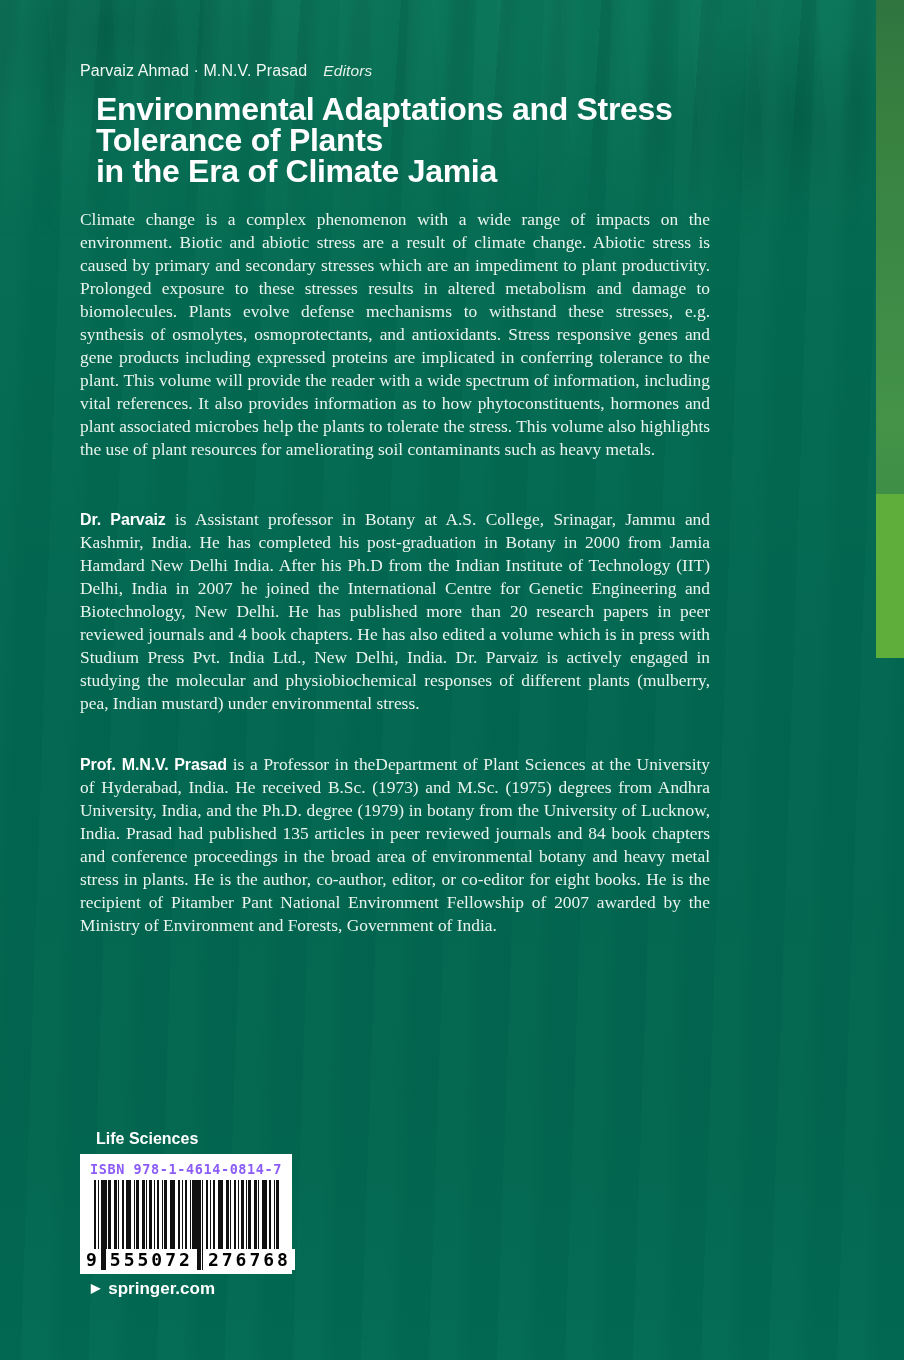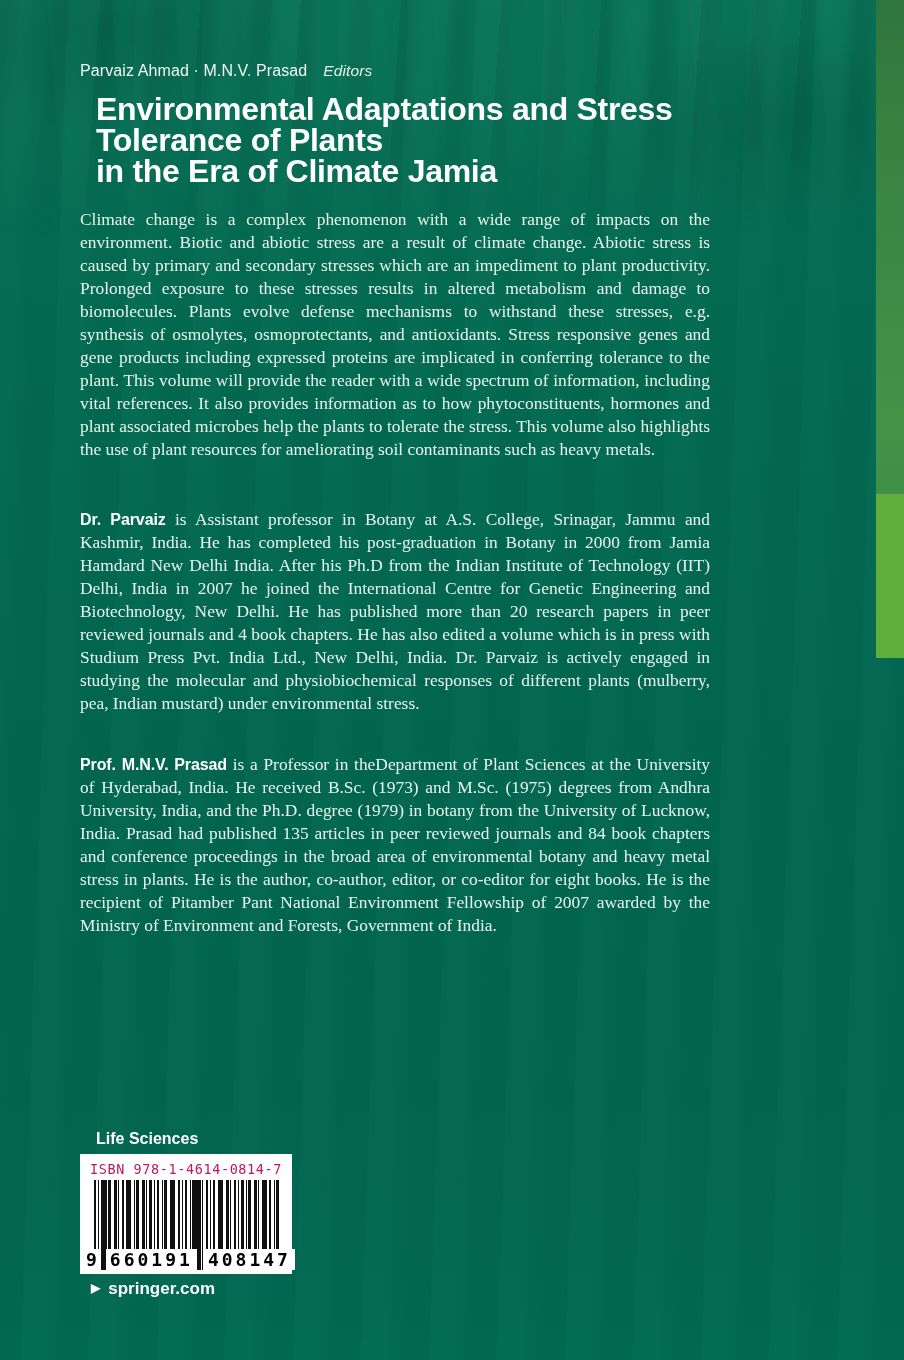--- a/index.html
+++ b/index.html
@@ -76,22 +76,22 @@
     font-family:"Liberation Sans", sans-serif;
     font-weight:700;font-size:16px;color:#ffffff;margin-left:16px;
   }
   
   .barcode-box{
     position:absolute;left:80px;top:1154px;width:212px;height:120px;
     background:#ffffff;
   }
   .isbn-label{
     font-family:"DejaVu Sans Mono", monospace;
-    font-size:13.5px;font-weight:400;letter-spacing:.6px;
-    text-align:center;padding-top:7px;color:#be185d;
+    font-size:13.5px;font-weight:700;letter-spacing:.6px;
+    text-align:center;padding-top:7px;color:#8b5cf6;
   }
   .bars{
     position:relative;height:90px;margin:3px 12px 0 14px;
     background-color:#fff;
     background-image:
       repeating-linear-gradient(90deg,#101010 0 2px,transparent 2px 7px),
       repeating-linear-gradient(90deg,#101010 0 1px,transparent 1px 4px),
       repeating-linear-gradient(90deg,transparent 0 9px,#101010 9px 12px,transparent 12px 23px);
   }
   .digits{
@@ -141,22 +141,22 @@
 
   <p class="body-para p3"><span class="lead">Prof. M.N.V. Prasad</span><span> is a Professor in theDepartment of Plant Sciences at the University of Hyderabad, India. He received B.Sc. (1973) and M.Sc. (1975) degrees from Andhra University, India, and the Ph.D. degree (1979) in botany from the University of Lucknow, India. Prasad had published 135 articles in peer reviewed journals and 84 book chapters and conference proceedings in the broad area of environmental botany and heavy metal stress in plants. He is the author, co-author, editor, or co-editor for eight books. He is the recipient of Pitamber Pant National Environment Fellowship of 2007 awarded by the Ministry of Environment and Forests, Government of India.</span></p>
 
   <div class="category-label">Life Sciences</div>
 
   <div class="barcode-box">
     <div class="isbn-label">ISBN 978-1-4614-0814-7</div>
     <div class="bars">
       <div class="digits">
         <span class="d-left">9</span>
-        <span class="d-mid">660191</span>
-        <span class="d-right">408147</span>
+        <span class="d-mid">555072</span>
+        <span class="d-right">276768</span>
       </div>
     </div>
   </div>
 
   <div class="publisher-link">
     <span class="arrow-icon">▶</span><span>springer.com</span>
   </div>
 
 </div>
 

